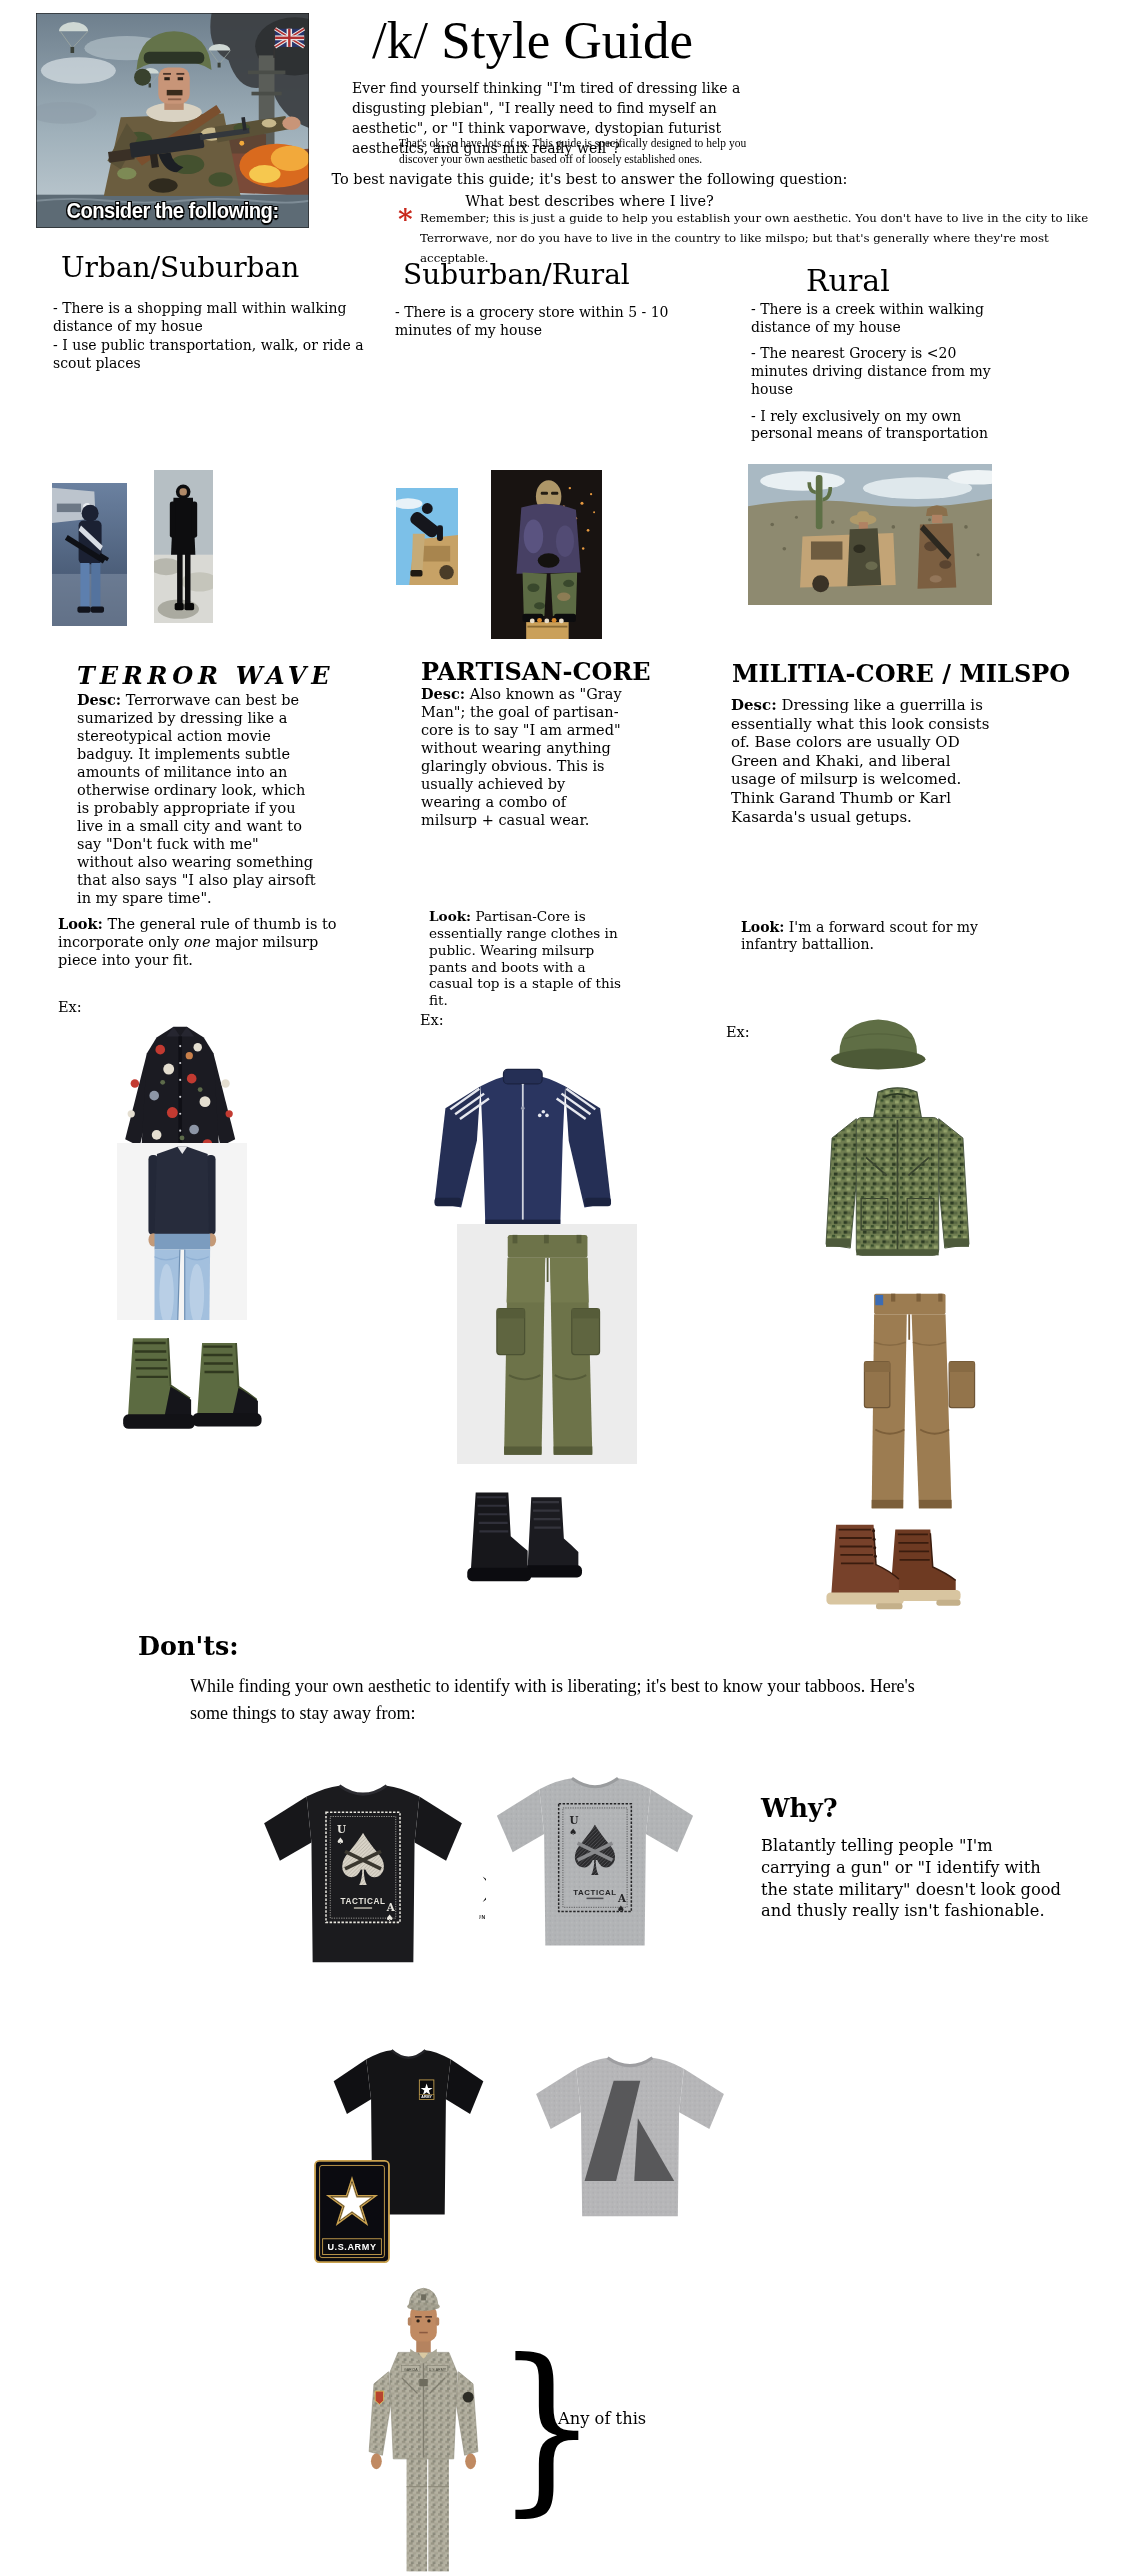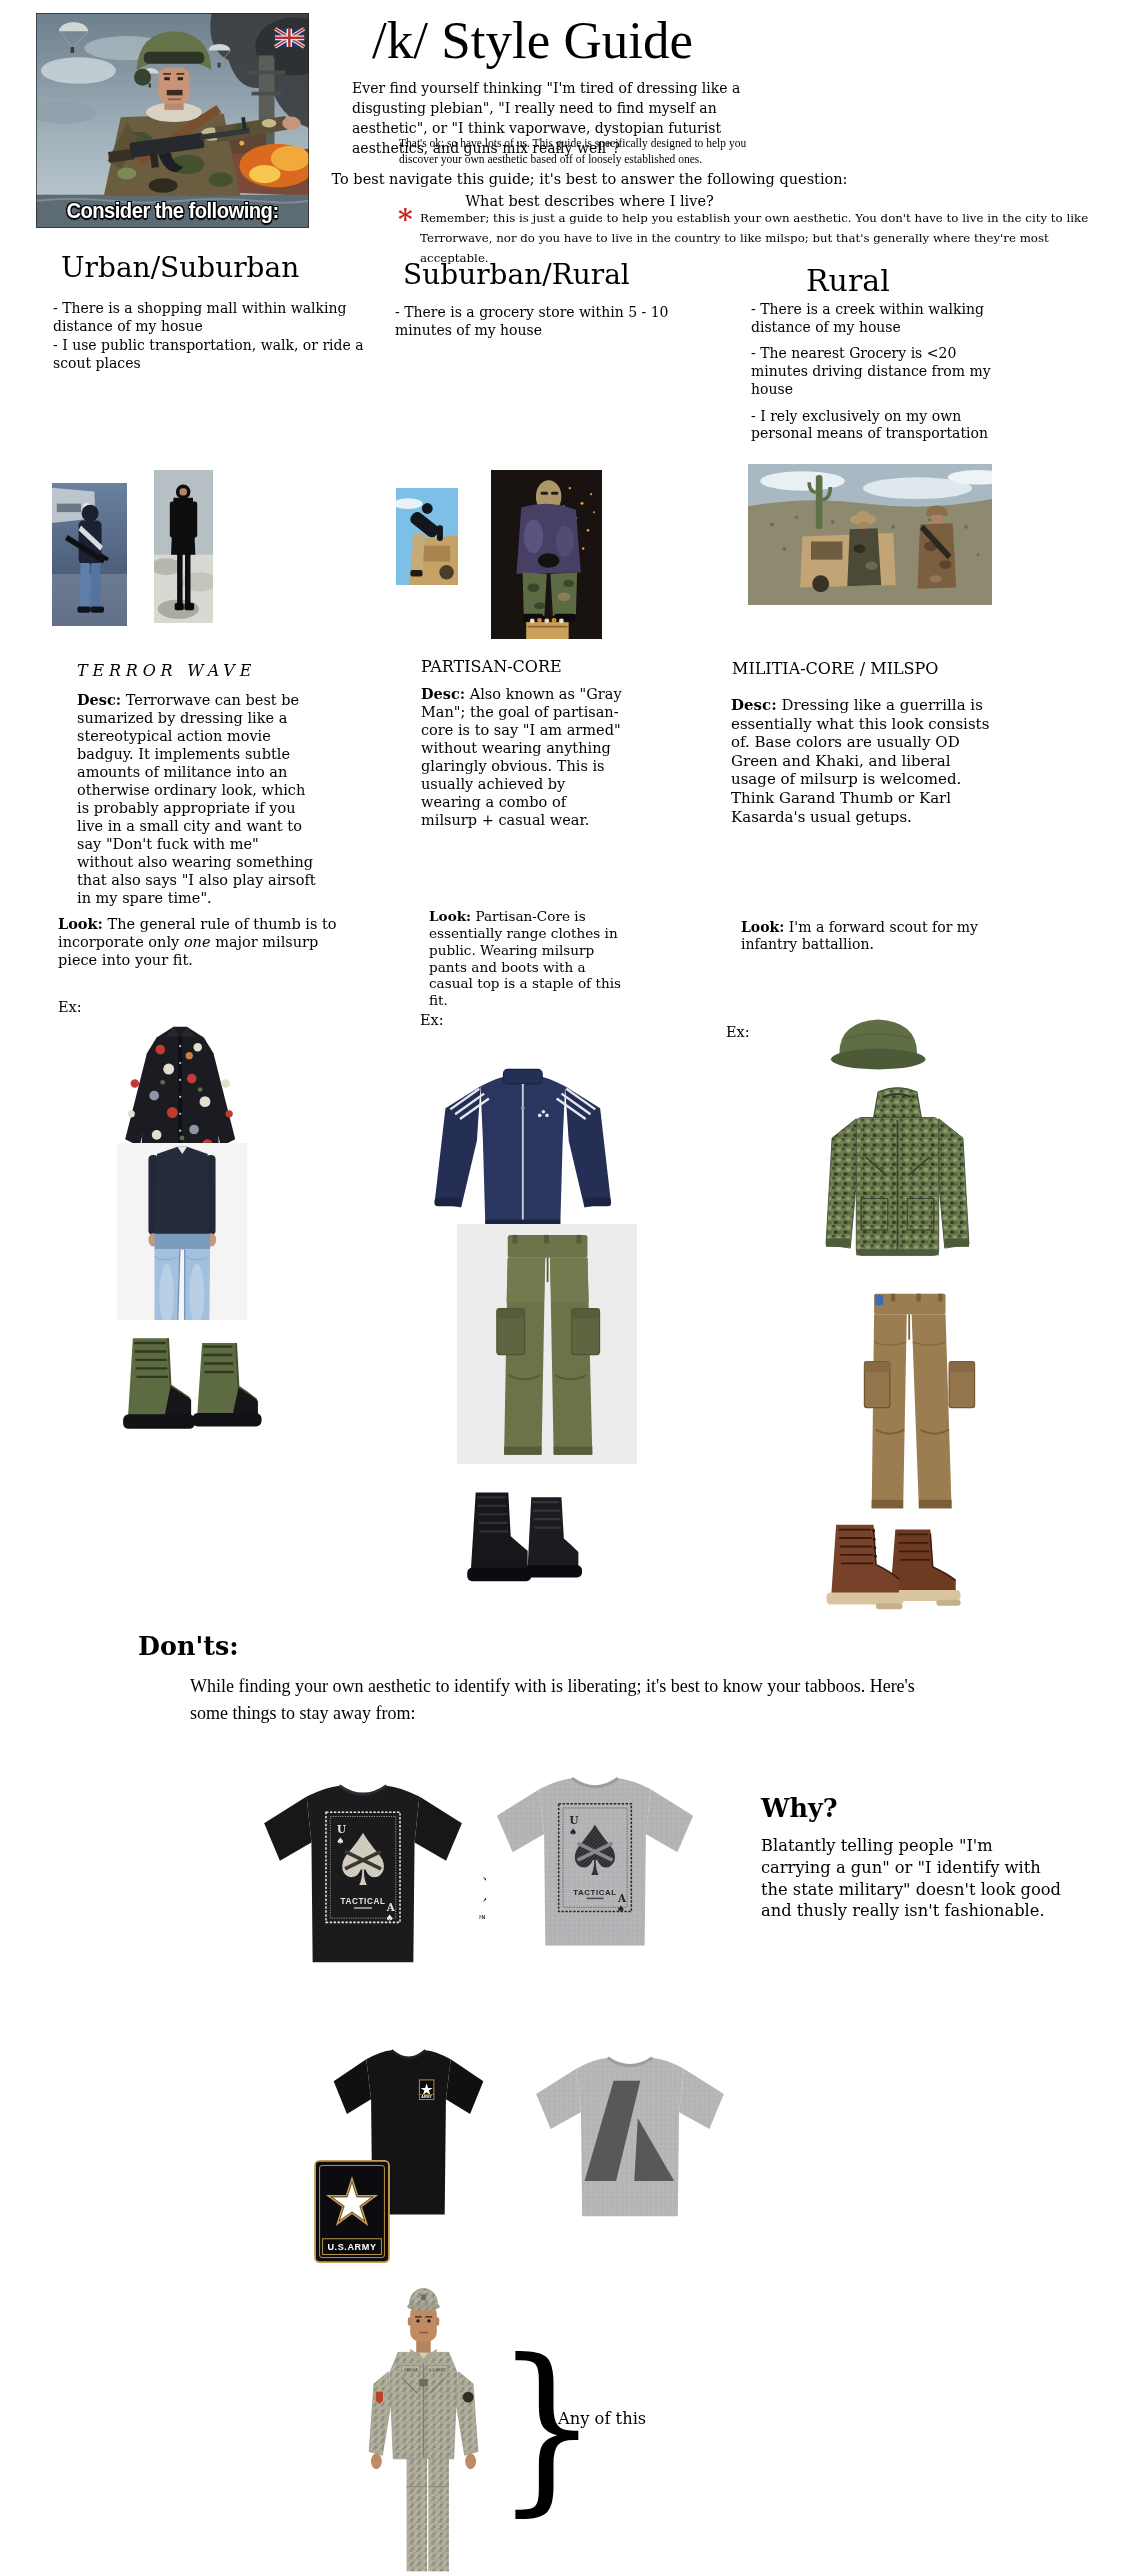--- a/index.html
+++ b/index.html
@@ -11,21 +11,21 @@
   .title{font-family:"Liberation Serif",serif;font-size:53px;text-align:center;white-space:nowrap;}
   .intro{font-size:14px;line-height:1.42;}
   .aside{font-size:11.5px;line-height:1.35;}
   .question{font-size:14.5px;line-height:1.55;}
   .asterisk{font-size:28px;font-weight:bold;line-height:1;}
   .remember{font-size:11.8px;line-height:1.68;}
   .colhead{font-size:28px;white-space:nowrap;}
   .bullets{font-size:14px;line-height:1.28;}
   .bullets .b{margin:0 0 1.2px 0;}
   .bullets.spaced .b{margin:0 0 8.5px 0;}
-  .stylehead{font-size:16px;font-weight:normal;white-space:nowrap;}
+  .stylehead{font-size:24px;font-weight:bold;white-space:nowrap;}
   .desc,.look{font-size:14.5px;line-height:1.24;}
   .lbl{font-weight:bold;}
   .ex{font-size:14.5px;}
   .dontshead,.whyhead{font-size:25.4px;font-weight:bold;}
   .dontsbody{font-family:"Liberation Serif",serif;font-size:18px;line-height:1.5;}
   .whybody{font-size:16.3px;line-height:1.34;}
   .memecap{position:absolute;left:0;right:0;bottom:3.6px;text-align:center;
     font-family:"Liberation Sans",sans-serif;font-weight:bold;font-size:22px;color:#fff;
     letter-spacing:-0.6px;transform:scaleX(.92);
     text-shadow:-1.2px -1.2px 0 #000,1.2px -1.2px 0 #000,-1.2px 1.2px 0 #000,1.2px 1.2px 0 #000,0 1.8px 1.2px #000;}

